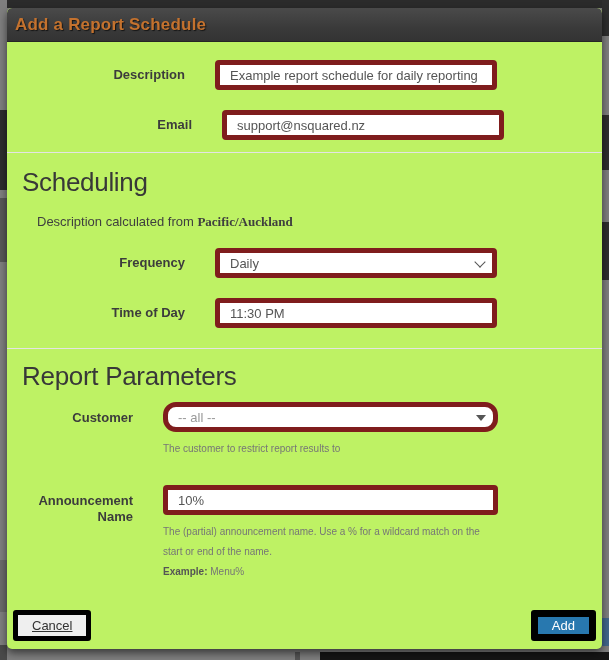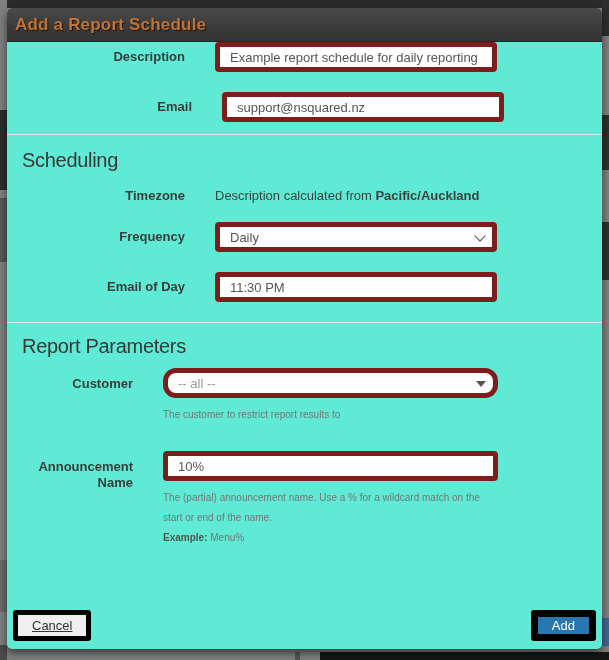--- a/index.html
+++ b/index.html
@@ -19,37 +19,37 @@
   .rb1 { right:0; top:0; width:7px; height:36px; background:#2e2e2e; }
   .rb2 { right:0; top:115px; width:7px; height:55px; background:#2e2e2e; }
   .rb3 { right:0; top:222px; width:7px; height:58px; background:#2e2e2e; }
   .rb4 { right:0; top:618px; width:7px; height:28px; background:#41678c; }
   .bbar-dark { left:320px; right:0; bottom:0; height:8px; background:#151515; }
   .bbar-line { left:295px; bottom:0; width:5px; height:8px; background:#555; }
 
   
   .modal {
     position:absolute; left:7px; top:8px; width:595px; height:641px;
-    background:#5eead4; border-radius:5px;
+    background:#bef264; border-radius:5px;
     box-shadow:0 4px 8px rgba(0,0,0,.55);
     display:flex; flex-direction:column; overflow:hidden;
   }
   .modal-header {
     height:34px; flex:0 0 34px;
     background:linear-gradient(180deg,#4a4a4a 0%,#3a3a3a 60%,#333 100%);
     border-bottom:1px solid #262626;
     border-radius:5px 5px 0 0;
     display:flex; align-items:center; padding:0 8px;
   }
   .modal-title {
     color:#c4722e; font-size:17px; font-weight:bold;
     text-shadow:1px 1px 1px rgba(0,0,0,.65);
     letter-spacing:.2px;
   }
-  .modal-body { flex:1 1 auto; }
+  .modal-body { flex:1 1 auto; padding-top:18px; }
   hr.divider { border:none; border-top:1px solid #e4e4e4; height:0; }
 
   .row { display:flex; align-items:center; }
   .row.top-align { align-items:flex-start; }
   .lbl {
     text-align:right; font-size:13px; font-weight:bold; color:#3c3c3c;
     line-height:16px; padding-top:0;
   }
   .l1 { width:178px; }
   .l2 { width:126px; }
@@ -75,24 +75,24 @@
     border-right:1.6px solid #555; border-bottom:1.6px solid #555;
     transform:rotate(45deg); pointer-events:none;
   }
   .caret-down {
     position:absolute; right:12px; top:13px; width:0; height:0;
     border-left:5px solid transparent; border-right:5px solid transparent;
     border-top:6px solid #555; pointer-events:none;
   }
 
   .static-text { font-size:13px; color:#3f3f3f; line-height:16px; }
-  .static-text b { font-weight:bold; }
+  .static-text b { font-weight:bold;font-family:Liberation Serif, serif; }
 
   h2.section {
-    font-size:20px; font-weight:400; color:#383838;
+    font-size:26px; font-weight:400; color:#383838;
     margin:14px 0 16px 15px; letter-spacing:-.3px;
   }
   h2.section.rp { margin:12px 0 10px 15px; }
 
   .help { font-size:10px; color:#767676; line-height:20px; margin-top:7px; }
   .help .ex-label { font-weight:bold; color:#555; }
 
   .modal-footer {
     flex:0 0 auto; display:flex; justify-content:space-between;
     padding:0 6px 8px 6px;
@@ -140,38 +140,37 @@
       <div class="ctl c1">
         <input class="text" type="text" value="support@nsquared.nz" style="">
       </div>
     </div>
 
     <hr class="divider">
 
     <h2 class="section">Scheduling</h2>
 
     <div class="row mb18 top-align">
-      <div class="lbl l1">Timezone</div>
       <div class="ctl c1 static-text">
         <span>Description calculated from </span><b>Pacific/Auckland</b>
       </div>
     </div>
 
     <div class="row mb20">
       <div class="lbl l1">Frequency</div>
       <div class="ctl c1">
         <select class="sel">
           <option>Daily</option>
         </select>
         <span class="chevron"></span>
       </div>
     </div>
 
     <div class="row mb20">
-      <div class="lbl l1">Email of Day</div>
+      <div class="lbl l1">Time of Day</div>
       <div class="ctl c1">
         <input class="text" type="text" value="11:30 PM" style="">
       </div>
     </div>
 
     <hr class="divider">
 
     <h2 class="section rp">Report Parameters</h2>
 
     <div class="row top-align">

